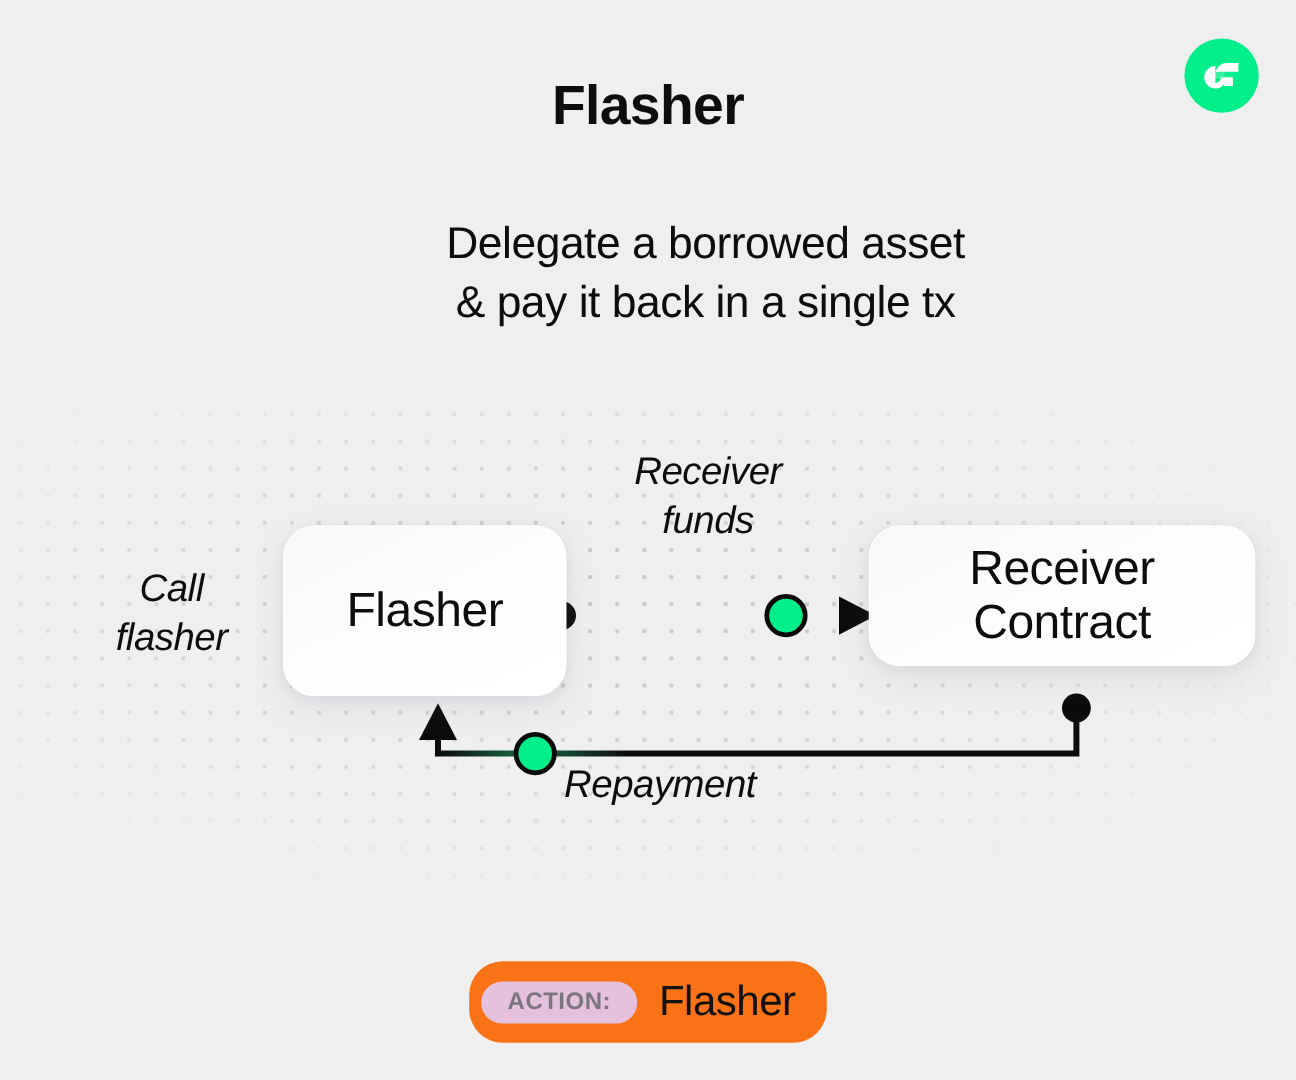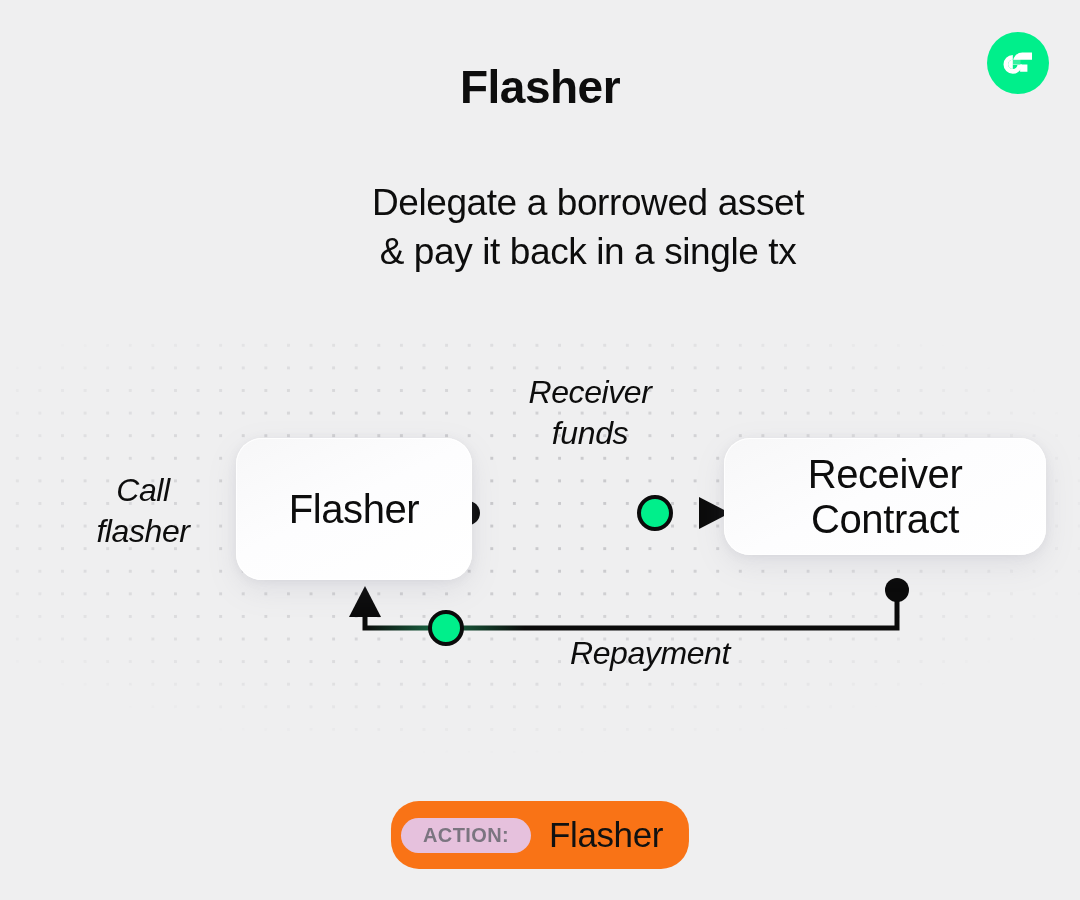--- a/index.html
+++ b/index.html
@@ -129,21 +129,21 @@
   #label-delegate-funds {
     left: 470px;
     top: 42px;
     width: 240px;
     text-align: center;
   }
   #label-repayment {
     left: 470px;
     top: 303px;
     width: 260px;
-    text-align: right;
+    text-align: left;
   }
 
   
   #action-badge {
     position: absolute;
     left: 50%;
     transform: translateX(-50%);
     top: 801px;
     height: 68px;
     padding: 0 26px 0 10px;

